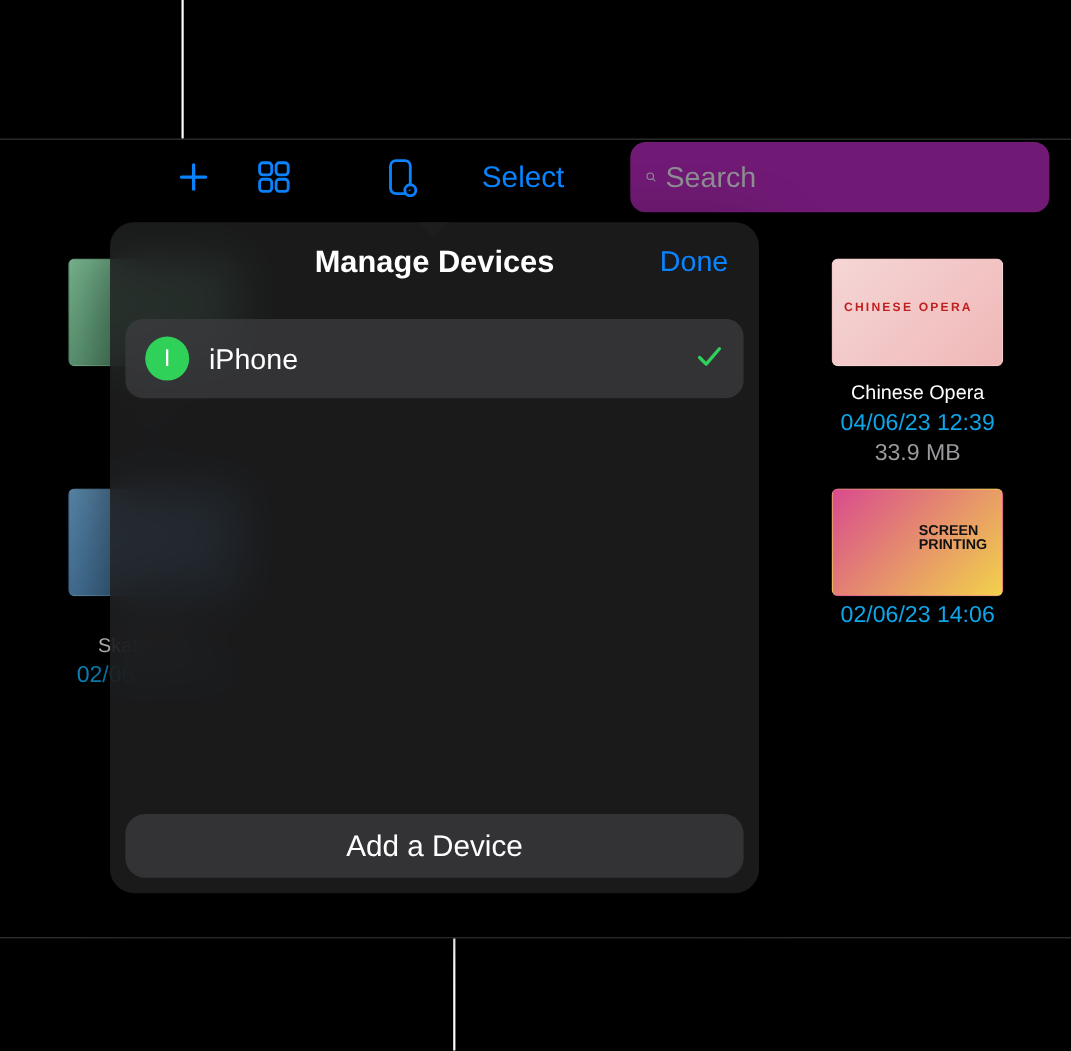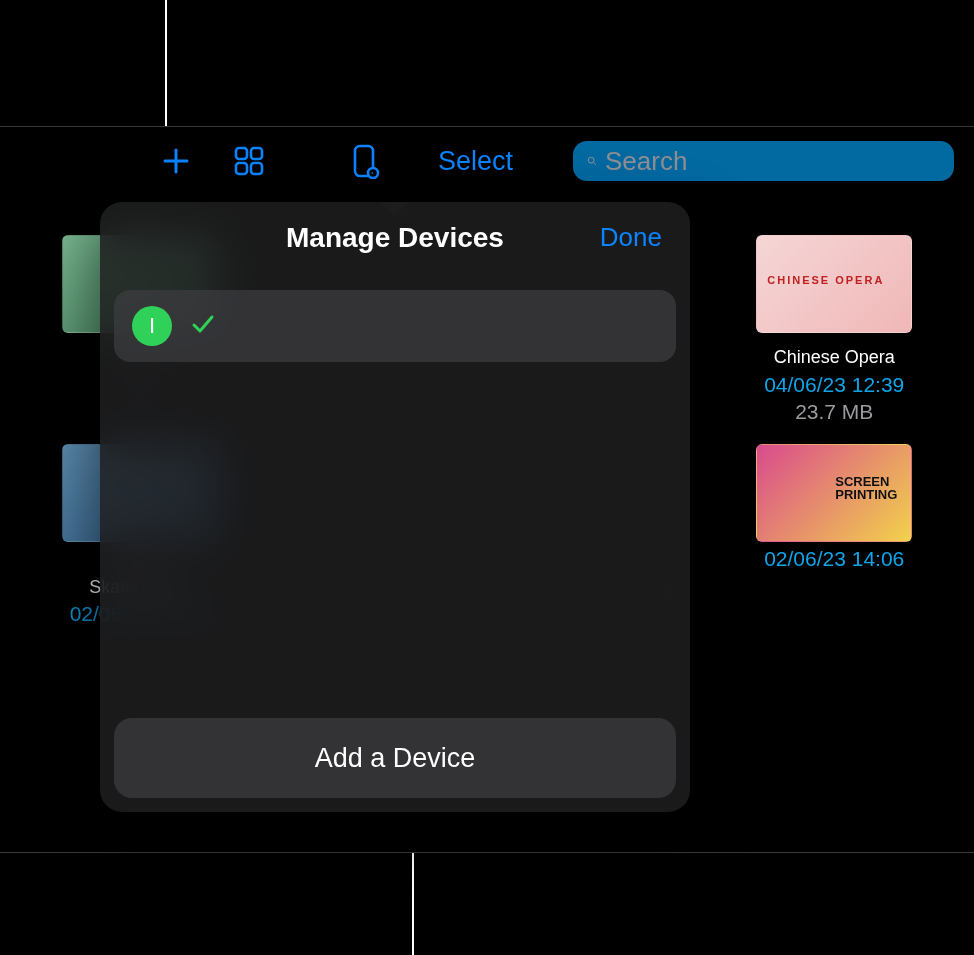--- a/index.html
+++ b/index.html
@@ -18,22 +18,22 @@
     height: 68px;
     display: flex;
     align-items: center;
     gap: 40px;
     padding: 0 20px 0 160px;
   }
   .toolbar .icon-btn { color: #0a84ff; display: flex; align-items: center; justify-content: center; cursor: pointer; }
   .toolbar .select-btn { color: #0a84ff; font-size: 27px; cursor: pointer; }
   .searchbar {
     flex: 1;
-    height: 40px;
-    background: #0369a1;
+    height: 64px;
+    background: #701a75;
     border-radius: 14px;
     display: flex;
     align-items: center;
     padding: 0 14px;
     gap: 8px;
     color: #8e8e93;
     min-width: 0;
     margin-left: 20px;
   }
   .searchbar input {
@@ -105,21 +105,21 @@
     display: flex; align-items: center; justify-content: center;
     font-size: 22px; font-weight: 500;
   }
   .device-name { font-size: 26px; color: #fff; flex: 1; }
   .check { color: #30d158; }
 
   .add-device {
     margin-top: auto;
     background: rgba(60,60,64,0.75);
     border-radius: 18px;
-    height: 80px;
+    height: 58px;
     display: flex; align-items: center; justify-content: center;
     font-size: 27px; color: #fff;
     cursor: pointer;
   }
 
   
   .callout-v1 { position:absolute; left:165px; top:0; width:2px; height:337px; background:#fff; }
   .callout-v2 { position:absolute; left:412px; bottom:0; width:2px; height:170px; background:#fff; }
 
   
@@ -171,21 +171,21 @@
       <div class="thumb color1"></div>
       <div class="title"><span>D</span><br><span>U</span></div>
       <div class="meta">1</div>
     </div>
     <div class="card" style="visibility:hidden;"></div>
     <div class="card" style="visibility:hidden;"></div>
     <div class="card">
       <div class="thumb color2"></div>
       <div class="title">Chinese Opera</div>
       <div class="meta">04/06/23 12:39</div>
-      <div class="size">23.7 MB</div>
+      <div class="size">33.9 MB</div>
     </div>
 
     <div class="card" style="opacity:.85;">
       <div class="thumb color3"></div>
       <div class="title"><span>H</span><br><span>Skateboards</span></div>
       <div class="meta">02/06/23 16:23</div>
     </div>
     <div class="card" style="opacity:.25;">
       <div class="thumb" style="visibility:hidden;"></div>
       <div class="title">&nbsp;</div>
@@ -205,20 +205,21 @@
 </div>
 
 <div class="popover">
   <div class="popover-header">
     <div class="popover-title">Manage Devices</div>
     <div class="popover-done">Done</div>
   </div>
 
   <div class="device-row">
     <div class="avatar">I</div>
+    <div class="device-name">iPhone</div>
     <div class="check">
       <svg width="26" height="26" viewBox="0 0 26 26" fill="none" stroke="#30d158" stroke-width="3" stroke-linecap="round" stroke-linejoin="round">
           <polyline points="4 14 10 20 22 6"></polyline>
         </svg>
     </div>
   </div>
 
   <div class="add-device">
     <span>Add a Device</span>
   </div>

